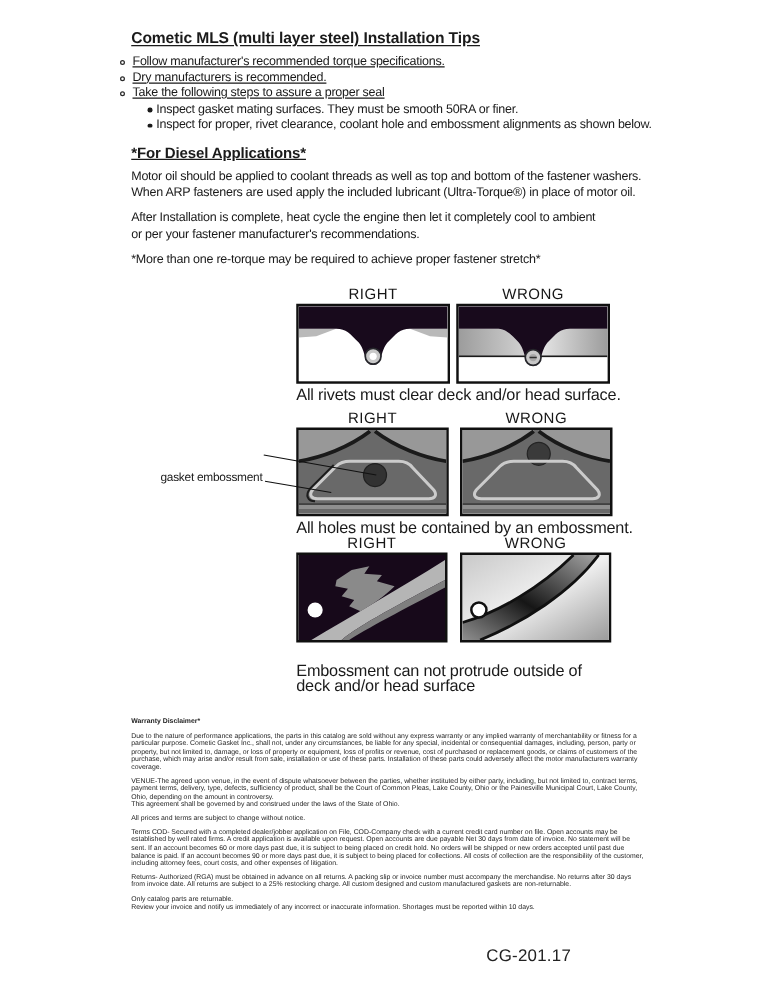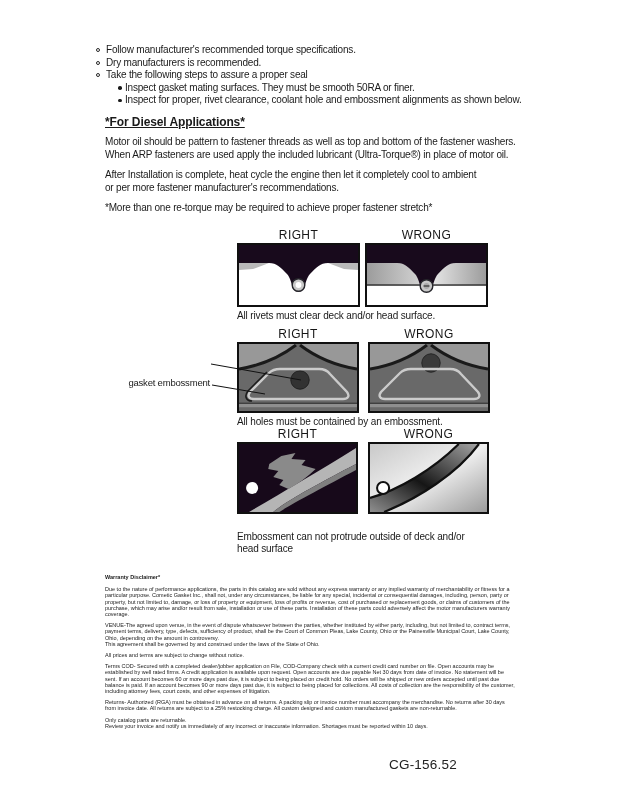--- a/index.html
+++ b/index.html
@@ -8,21 +8,21 @@
     font-family:"Liberation Sans", sans-serif; color:#1a1a1a; overflow:hidden;
   }
   
   .doc-title {
     position:absolute; left:105px; top:23px;
     font-size:12.5px; font-weight:bold; letter-spacing:-0.1px;
     text-decoration:underline; text-underline-offset:2px; white-space:nowrap;
   }
   
   .tips { position:absolute; left:96px; top:44px; font-size:10px; letter-spacing:-0.2px; }
-  .bullet { position:relative; padding-left:10px; line-height:12.6px; white-space:nowrap; }
+  .bullet { position:relative; padding-left:10px; line-height:12.6px; white-space:nowrap;text-decoration:underline; }
   .bullet .marker {
     position:absolute; left:0; top:4px; width:4px; height:4px;
     border:1px solid #2a2a2a; border-radius:50%; box-sizing:border-box;
   }
   .subbullet { position:relative; padding-left:29px; line-height:12.4px; white-space:nowrap; }
   .subbullet .marker {
     position:absolute; left:22px; top:4.5px; width:3.6px; height:3.6px;
     background:#1a1a1a; border-radius:50%;
   }
   
@@ -40,39 +40,40 @@
   .panel svg { display:block; width:100%; height:100%; }
   .row1 .dg-label, .row1 .panel { width:123px; }
   .row1 .panel { height:64px; }
   .row1 .gap { width:5px; }
   .row2 .dg-label, .row2 .panel { width:122px; }
   .row2 .panel { height:71px; }
   .row2 .gap { width:9px; }
   .row3 .dg-label { width:121px; }
   .row3 .panel { width:121px; height:72px; }
   .row3 .gap { width:10px; }
-  .dg-caption { margin-top:3px; font-size:10px; letter-spacing:-0.15px; line-height:12px; }
+  .dg-caption { margin-top:3px; font-size:13px; letter-spacing:-0.15px; line-height:12px; }
   .row3 .dg-caption { width:235px; white-space:normal;margin-top:17px; }
   
   .side-label { position:absolute; left:90px; width:120px; text-align:right; font-size:9.5px; letter-spacing:-0.2px; line-height:11px; color:#1a1a1a; }
   .lbl-coolant { top:345px; }
   .lbl-emboss  { top:377px; }
   .leader-overlay { position:absolute; left:208px; top:352px; width:100px; height:46px; z-index:3; pointer-events:none; }
   
   .disclaimer { position:absolute; left:105px; top:574px; width:412px; font-size:5.5px; line-height:6.2px; color:#222; }
   .disclaimer .head { font-weight:bold; margin-bottom:6px; }
   .disclaimer .blk { margin-bottom:5px; }
   
   .page-code { position:absolute; left:389px; top:757px; font-size:13.5px; letter-spacing:0.2px; color:#222; }
 </style>
 </head>
 <body>
 
 <div class="page">
 
+  <div class="doc-title">Cometic MLS (multi layer steel) Installation Tips</div>
 
   <div class="tips">
     <div class="bullet">
       <span class="marker"></span>
       <span>Follow manufacturer's recommended torque specifications.</span>
     </div>
     <div class="bullet">
       <span class="marker"></span>
       <span>Dry manufacturers is recommended.</span>
     </div>
@@ -86,26 +87,26 @@
     </div>
     <div class="subbullet">
       <span class="marker"></span>
       <span>Inspect for proper, rivet clearance, coolant hole and embossment alignments as shown below.</span>
     </div>
   </div>
 
   <div class="diesel">
     <div class="diesel-heading">*For Diesel Applications*</div>
     <div class="para">
-      <div class="line">Motor oil should be pattern to fastener threads as well as top and bottom of the fastener washers.</div>
+      <div class="line">Motor oil should be applied to coolant threads as well as top and bottom of the fastener washers.</div>
       <div class="line">When ARP fasteners are used apply the included lubricant (Ultra-Torque®) in place of motor oil.</div>
     </div>
     <div class="para">
       <div class="line">After Installation is complete, heat cycle the engine then let it completely cool to ambient</div>
-      <div class="line">or per more fastener manufacturer's recommendations.</div>
+      <div class="line">or per your fastener manufacturer's recommendations.</div>
     </div>
     <div class="para">
       <div class="line">*More than one re-torque may be required to achieve proper fastener stretch*</div>
     </div>
   </div>
 
   <div class="dg-row row1">
     <div class="dg-labels">
       <div class="dg-label">RIGHT</div>
       <div class="gap"></div>
@@ -247,15 +248,15 @@
     </div>
     <div class="blk">All prices and terms are subject to change without notice.</div>
     <div class="blk">Terms COD- Secured with a completed dealer/jobber application on File, COD-Company check with a current credit card number on file.  Open accounts may be established by well rated firms.  A credit application is available upon request.  Open accounts are due payable Net 30 days from date of invoice.  No statement will be sent.  If an account becomes 60 or more days past due, it is subject to being placed on credit hold.  No orders will be shipped or new orders accepted until past due balance is paid.  If an account becomes 90 or more days past due, it is subject to being placed for collections.  All costs of collection are the responsibility of the customer, including attorney fees, court costs, and other expenses of litigation.</div>
     <div class="blk">Returns- Authorized (RGA) must be obtained in advance on all returns.  A packing slip or invoice number must accompany the merchandise.  No returns after 30 days from invoice date.  All returns are subject to a 25% restocking charge.  All custom designed and custom manufactured gaskets are non-returnable.</div>
     <div class="blk">
       <div>Only catalog parts are returnable.</div>
       <div>Review your invoice and notify us immediately of any incorrect or inaccurate information.  Shortages must be reported within 10 days.</div>
     </div>
   </div>
 
-  <div class="page-code">CG-156.52</div>
+  <div class="page-code">CG-201.17</div>
 
 </div>
 
 </body></html>

